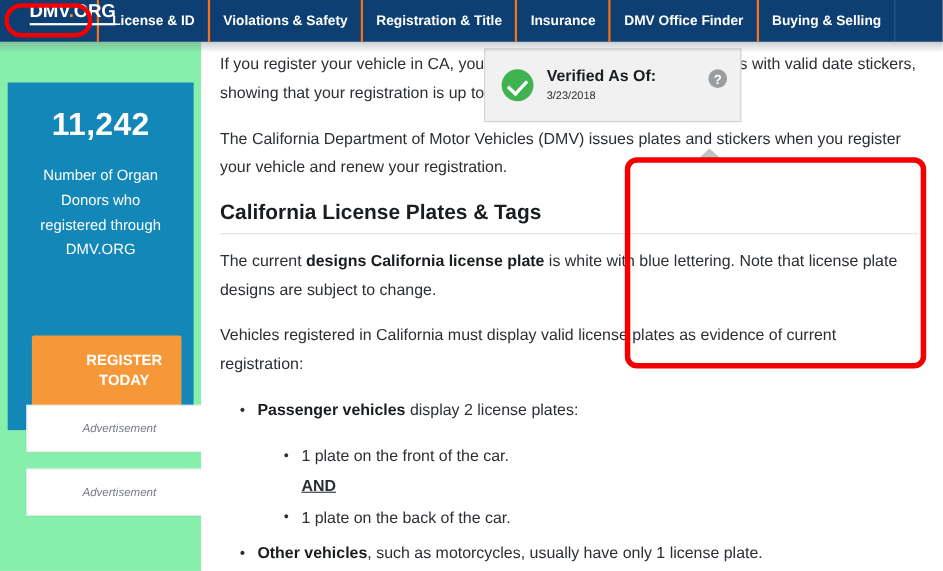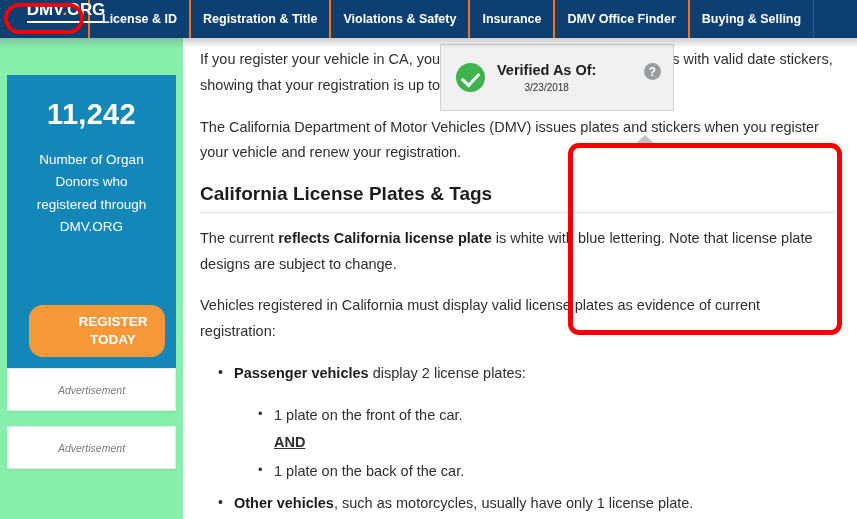--- a/index.html
+++ b/index.html
@@ -77,31 +77,31 @@
     letter-spacing: 0.3px;
   }
   .donor-text {
     margin-top: 18px;
     font-size: 13.5px; color: #ffffff;
     line-height: 1.65;
     padding: 0 18px;
   }
   .register-btn {
     position: absolute; left: 22px; top: 230px;
-    width: 136px; height: 52px;
+    width: 136px; height: 64px;
     background: #f79838;
-    border: none; border-radius: 14px;
+    border: none; border-radius: 2px;
     color: #ffffff; font-weight: bold;
     font-size: 13.5px; line-height: 1.35;
     font-family: "Liberation Sans", sans-serif;
     cursor: pointer;
     padding-left: 32px;
   }
   .ad-box {
-    position: absolute; left: 7px;
+    position: absolute; left: 24px;
     width: 169px; height: 43px;
     background: #ffffff;
     border: 1px solid #e6e8ea;
     box-shadow: 0 1px 2px rgba(0,0,0,0.07);
     display: flex; align-items: center; justify-content: center;
     font-size: 10.5px; font-style: italic; color: #777b80;
   }
   #ad1 { top: 330px; }
   #ad2 { top: 388px; }
 
@@ -162,21 +162,21 @@
     position: relative; flex: 0 0 auto;
   }
   .check-circle::after {
     content: ""; position: absolute;
     left: 9px; top: 6px;
     width: 8px; height: 14px;
     border: solid #ffffff;
     border-width: 0 3px 3px 0;
     transform: rotate(43deg);
   }
-  .verified-text { margin-left: 12px; line-height: 1.35; text-align: center; }
+  .verified-text { margin-left: 12px; line-height: 1.35; }
   .verified-label { font-size: 14.5px; font-weight: bold; color: #1a1d20; }
   .verified-date { font-size: 10px; color: #2b2f33; }
   .help-icon {
     position: absolute; right: 12px; top: 18px;
     width: 17px; height: 17px; border-radius: 50%;
     background: #9a9da0;
     color: #ffffff; font-size: 12px; font-weight: bold;
     display: flex; align-items: center; justify-content: center;
     cursor: pointer;
   }
@@ -217,22 +217,22 @@
 </style>
 </head>
 <body>
 
 <div class="navbar">
   <div class="logo-wrap">
     <span class="logo"><span>DMV</span><span class="dot">.</span><span class="org">ORG</span></span>
   </div>
   <div class="nav-items">
     <div class="nav-item">License &amp; ID</div>
+    <div class="nav-item">Violations &amp; Safety</div>
     <div class="nav-item">Registration &amp; Title</div>
-    <div class="nav-item">Violations &amp; Safety</div>
     <div class="nav-item">Insurance</div>
     <div class="nav-item">DMV Office Finder</div>
     <div class="nav-item">Buying &amp; Selling</div>
   </div>
 </div>
 <div class="annot-logo"></div>
 
 <div class="navshadow"></div>
 
 <div class="page">
@@ -247,21 +247,21 @@
     <div class="ad-box" id="ad2">Advertisement</div>
   </div>
 
   <div class="content">
     <p>If you register your vehicle in CA, you are required to display license plates with valid date stickers, showing that your registration is up to date.</p>
     <p>The California Department of Motor Vehicles (DMV) issues plates and stickers when you register your vehicle and renew your registration.</p>
 
     <div class="sec-heading">California License Plates &amp; Tags</div>
     <div class="hr"></div>
 
-    <p><span>The current </span><b>reflects California license plate</b><span> is white with blue lettering. Note that license plate designs are subject to change.</span></p>
+    <p><span>The current </span><b>designs California license plate</b><span> is white with blue lettering. Note that license plate designs are subject to change.</span></p>
 
     <p>Vehicles registered in California must display valid license plates as evidence of current registration:</p>
 
     <ul class="lvl1">
       <li>
         <b>Passenger vehicles</b><span> display 2 license plates:</span>
         <ul class="lvl2">
           <li>
             <span>1 plate on the front of the car.</span><br>
             <span class="and-word">AND</span>

